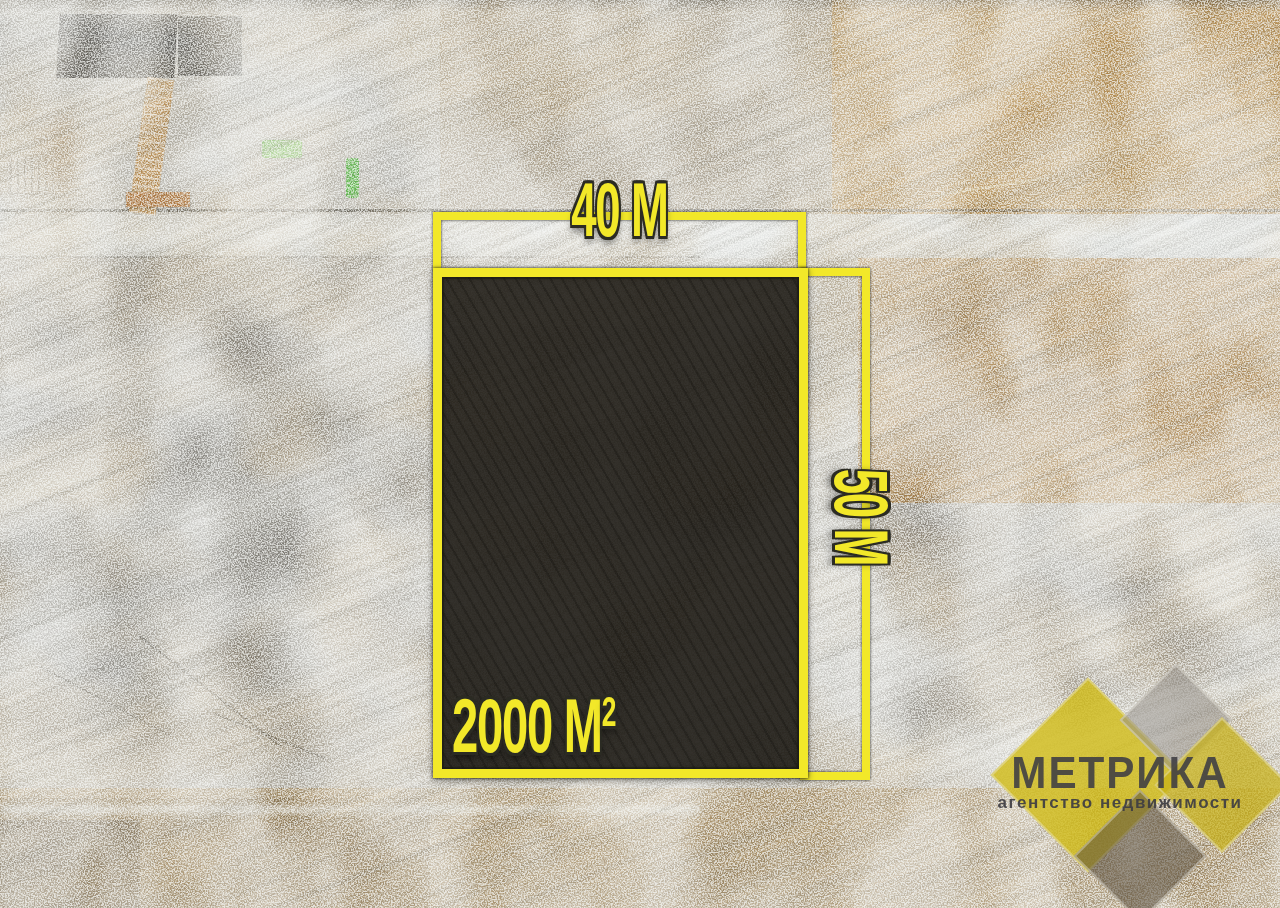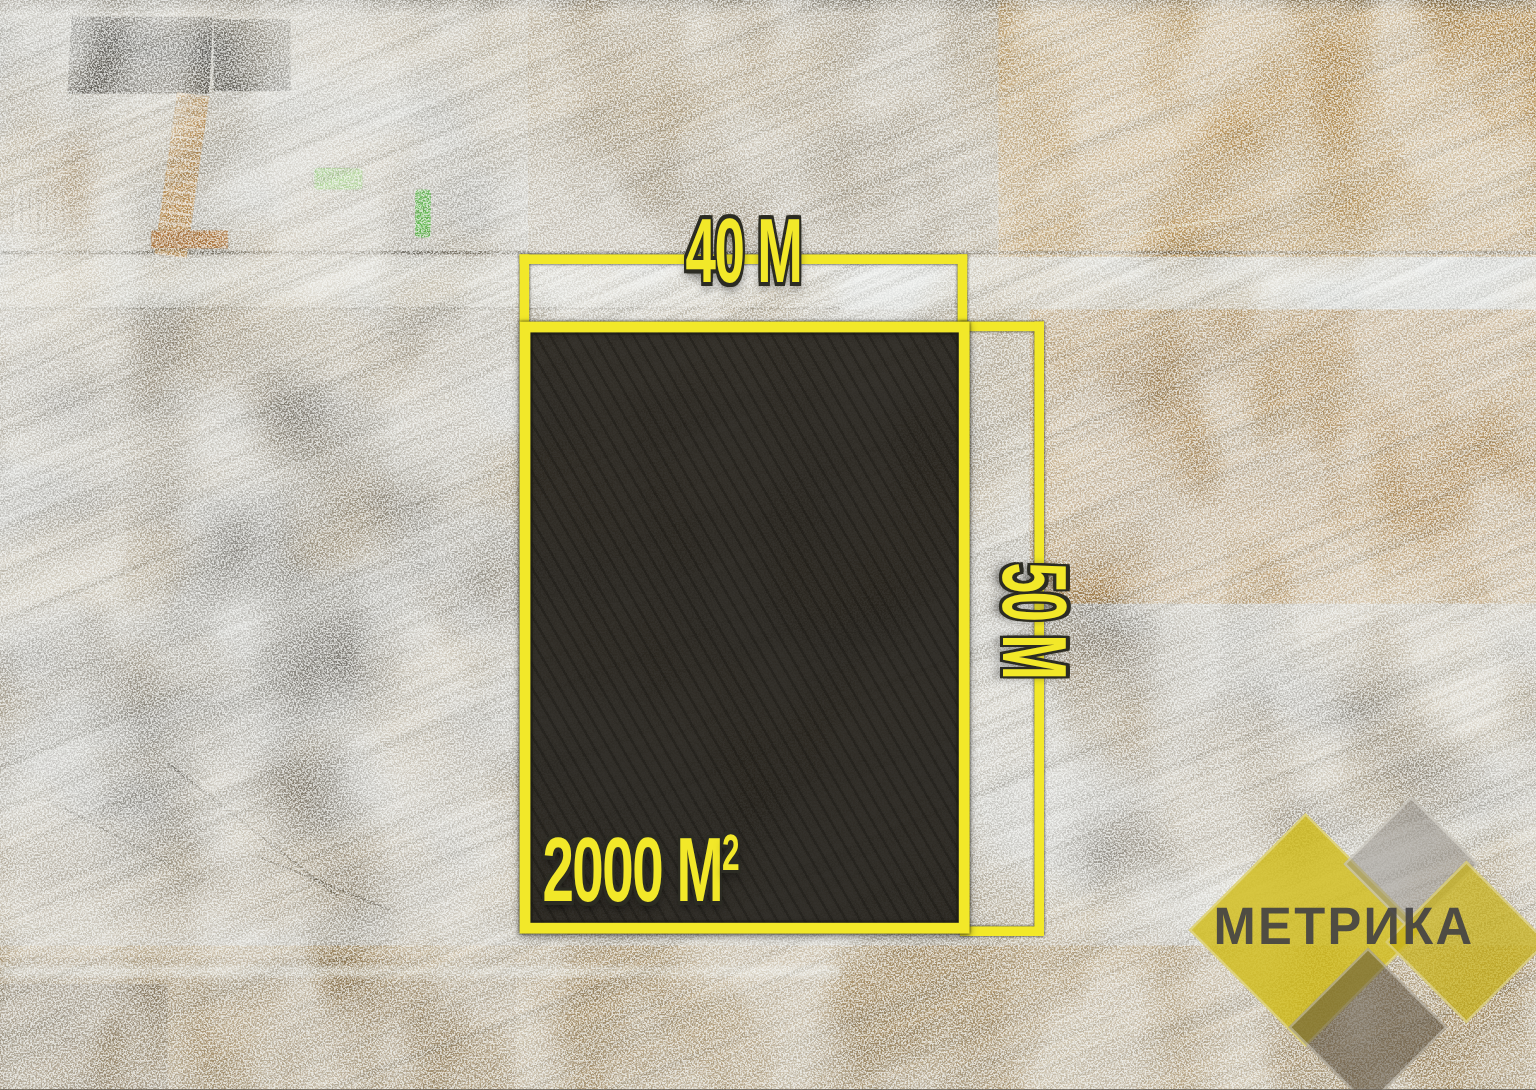--- a/index.html
+++ b/index.html
@@ -245,15 +245,16 @@
   <div class="abs dim-label area-label">
     <span>2000 М</span><sup>2</sup>
   </div>
 
   <div class="abs logo">
     <div class="diamond diamond-primary"></div>
     <div class="diamond diamond-gray"></div>
     <div class="diamond diamond-right"></div>
     <div class="diamond diamond-dark"></div>
     <div class="logo-brand">МЕТРИКА</div>
+    <div class="logo-tagline">агентство недвижимости</div>
   </div>
 
 </div>
 
 </body></html>

